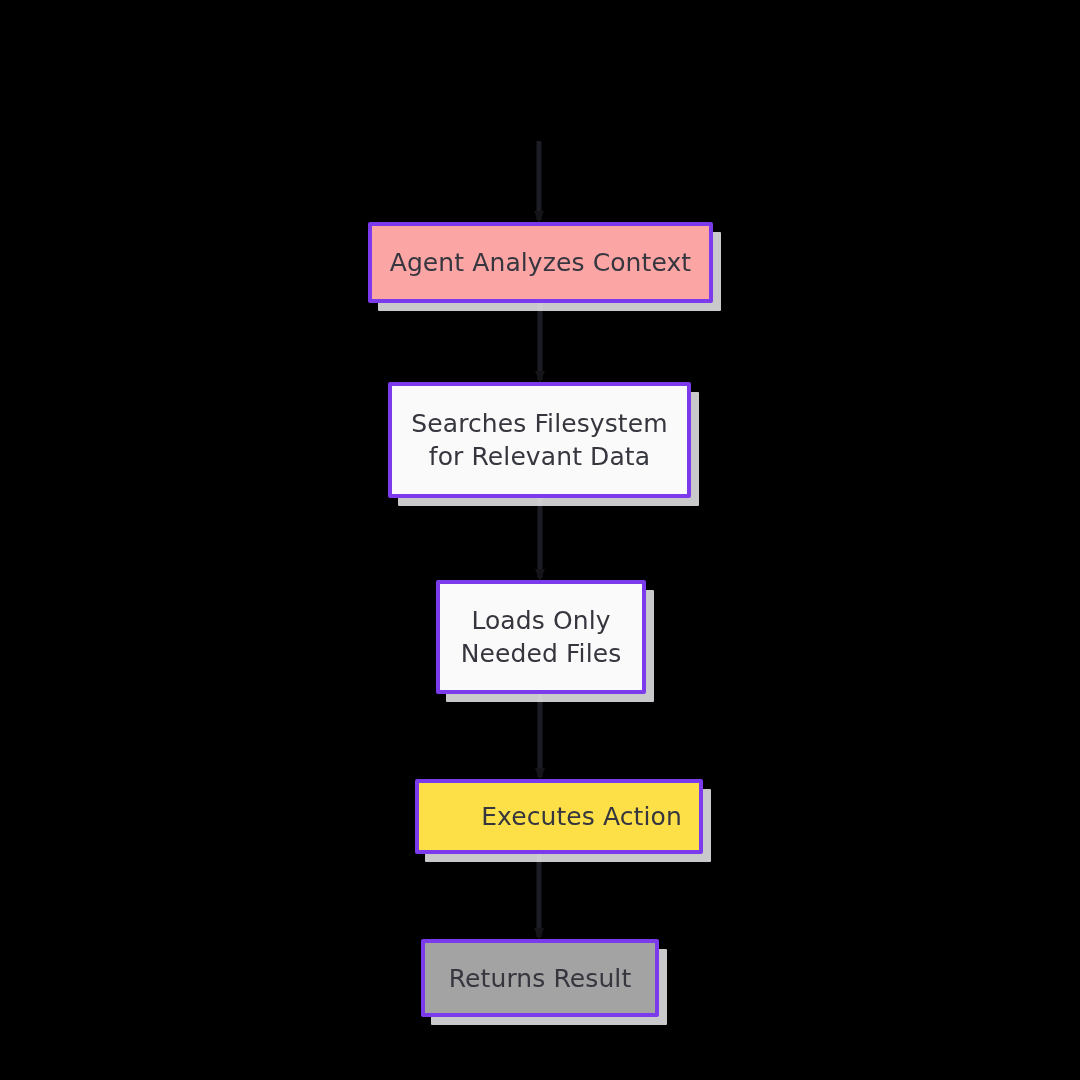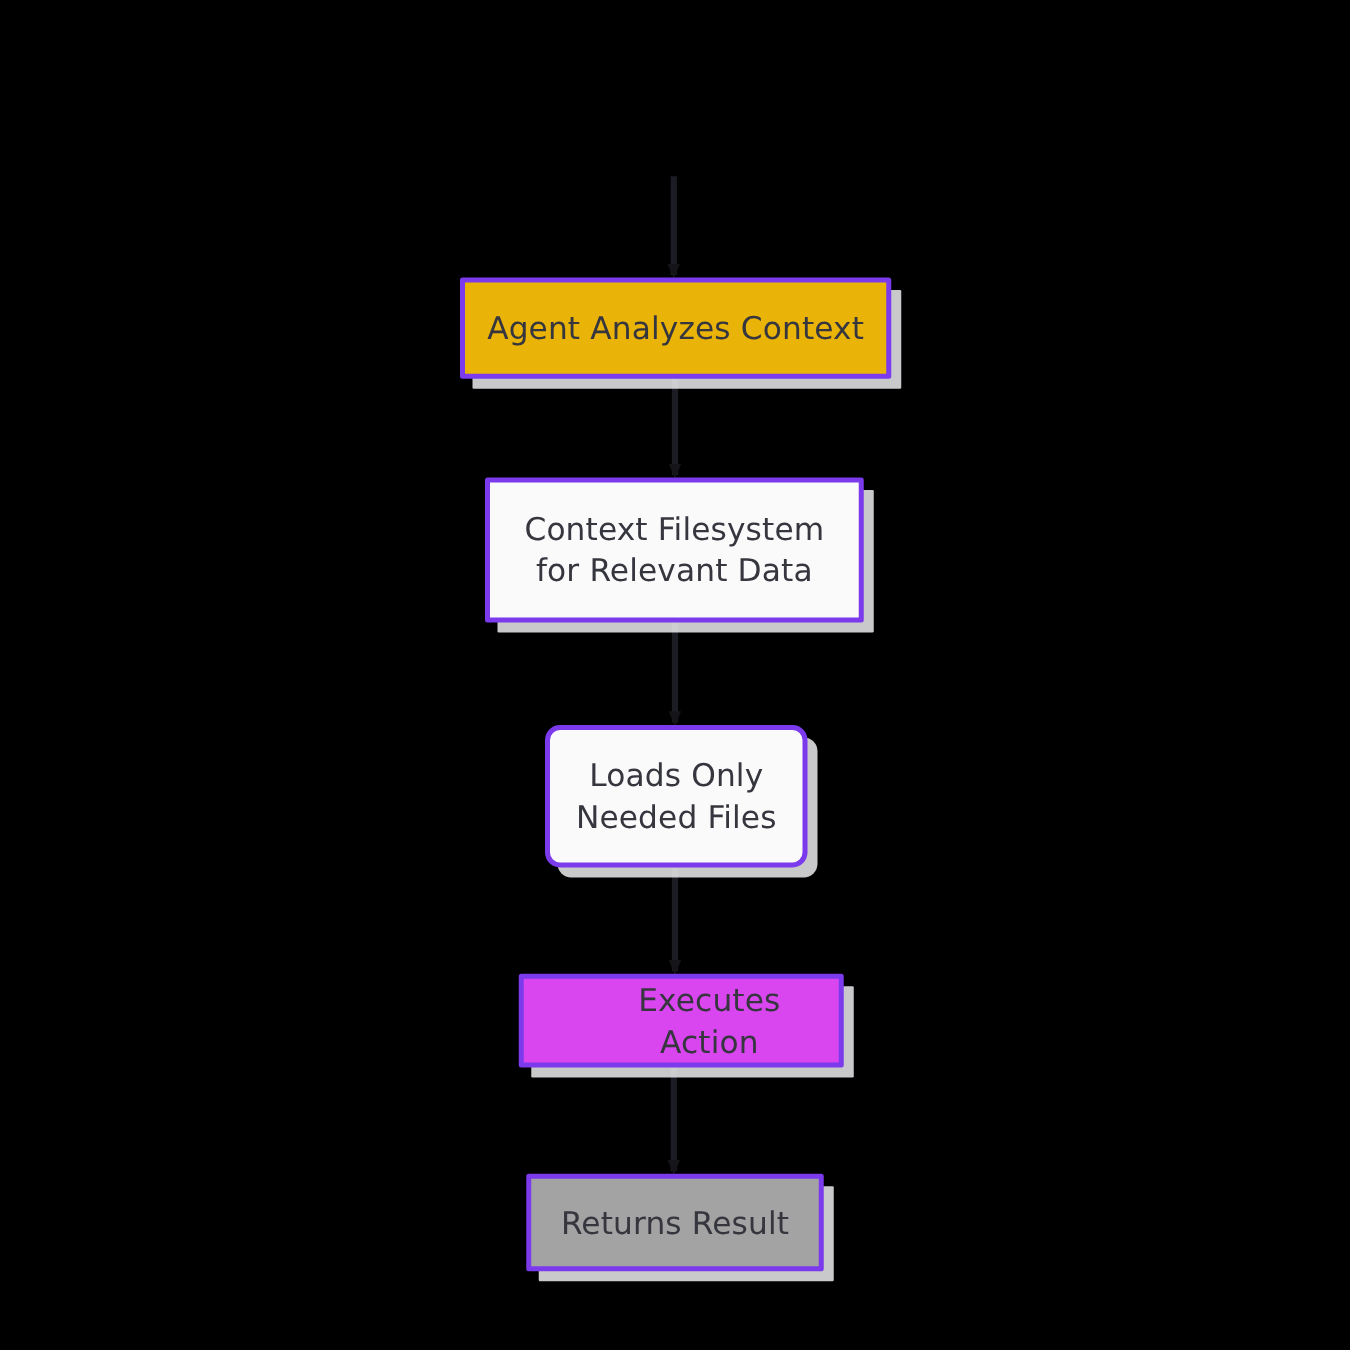--- a/index.html
+++ b/index.html
@@ -64,35 +64,35 @@
     <g id="edges-group">
         <line x1="539" y1="141" x2="539" y2="220" stroke="#1c1c24" stroke-width="5" marker-end="url(#arrowhead)"></line>
         <line x1="540" y1="303" x2="540" y2="380" stroke="#1c1c24" stroke-width="5" marker-end="url(#arrowhead)"></line>
         <line x1="540" y1="498" x2="540" y2="578" stroke="#1c1c24" stroke-width="5" marker-end="url(#arrowhead)"></line>
         <line x1="540" y1="694" x2="540" y2="777" stroke="#1c1c24" stroke-width="5" marker-end="url(#arrowhead)"></line>
         <line x1="539" y1="854" x2="539" y2="937" stroke="#1c1c24" stroke-width="5" marker-end="url(#arrowhead)"></line>
       </g>
   </svg>
 
 
-  <div class="node" style="left: 368px; top: 222px; width: 345px; height: 81px; border-color: rgb(124, 58, 237); background: #eab308;">
+  <div class="node" style="left: 368px; top: 222px; width: 345px; height: 81px; border-color: rgb(124, 58, 237); background: #fca5a5;">
     <span class="node-label">Agent Analyzes Context</span>
   </div>
 
   <div class="node" style="left: 388px; top: 382px; width: 303px; height: 116px; border-color: rgb(124, 58, 237); background: rgb(250, 250, 250);">
-    <span class="node-label">Context Filesystem
+    <span class="node-label">Searches Filesystem
 for Relevant Data</span>
   </div>
 
-  <div class="node" style="left: 436px; top: 580px; width: 210px; height: 114px; border-color: rgb(124, 58, 237); background: rgb(250, 250, 250); border-radius: 12px;">
+  <div class="node" style="left: 436px; top: 580px; width: 210px; height: 114px; border-color: rgb(124, 58, 237); background: rgb(250, 250, 250);">
     <span class="node-label">Loads Only
 Needed Files</span>
   </div>
 
-  <div class="node" style="left: 415px; top: 779px; width: 260px; height: 75px; border-color: rgb(124, 58, 237); background: #d946ef; padding-left: 45px;">
+  <div class="node" style="left: 415px; top: 779px; width: 288px; height: 75px; border-color: rgb(124, 58, 237); background: #fde047; padding-left: 45px;">
     <span class="node-label">Executes Action</span>
   </div>
 
   <div class="node" style="left: 421px; top: 939px; width: 238px; height: 78px; border-color: rgb(124, 58, 237); background: #a3a3a3;">
     <span class="node-label">Returns Result</span>
   </div>
 
 </div>
 
 </body></html>

